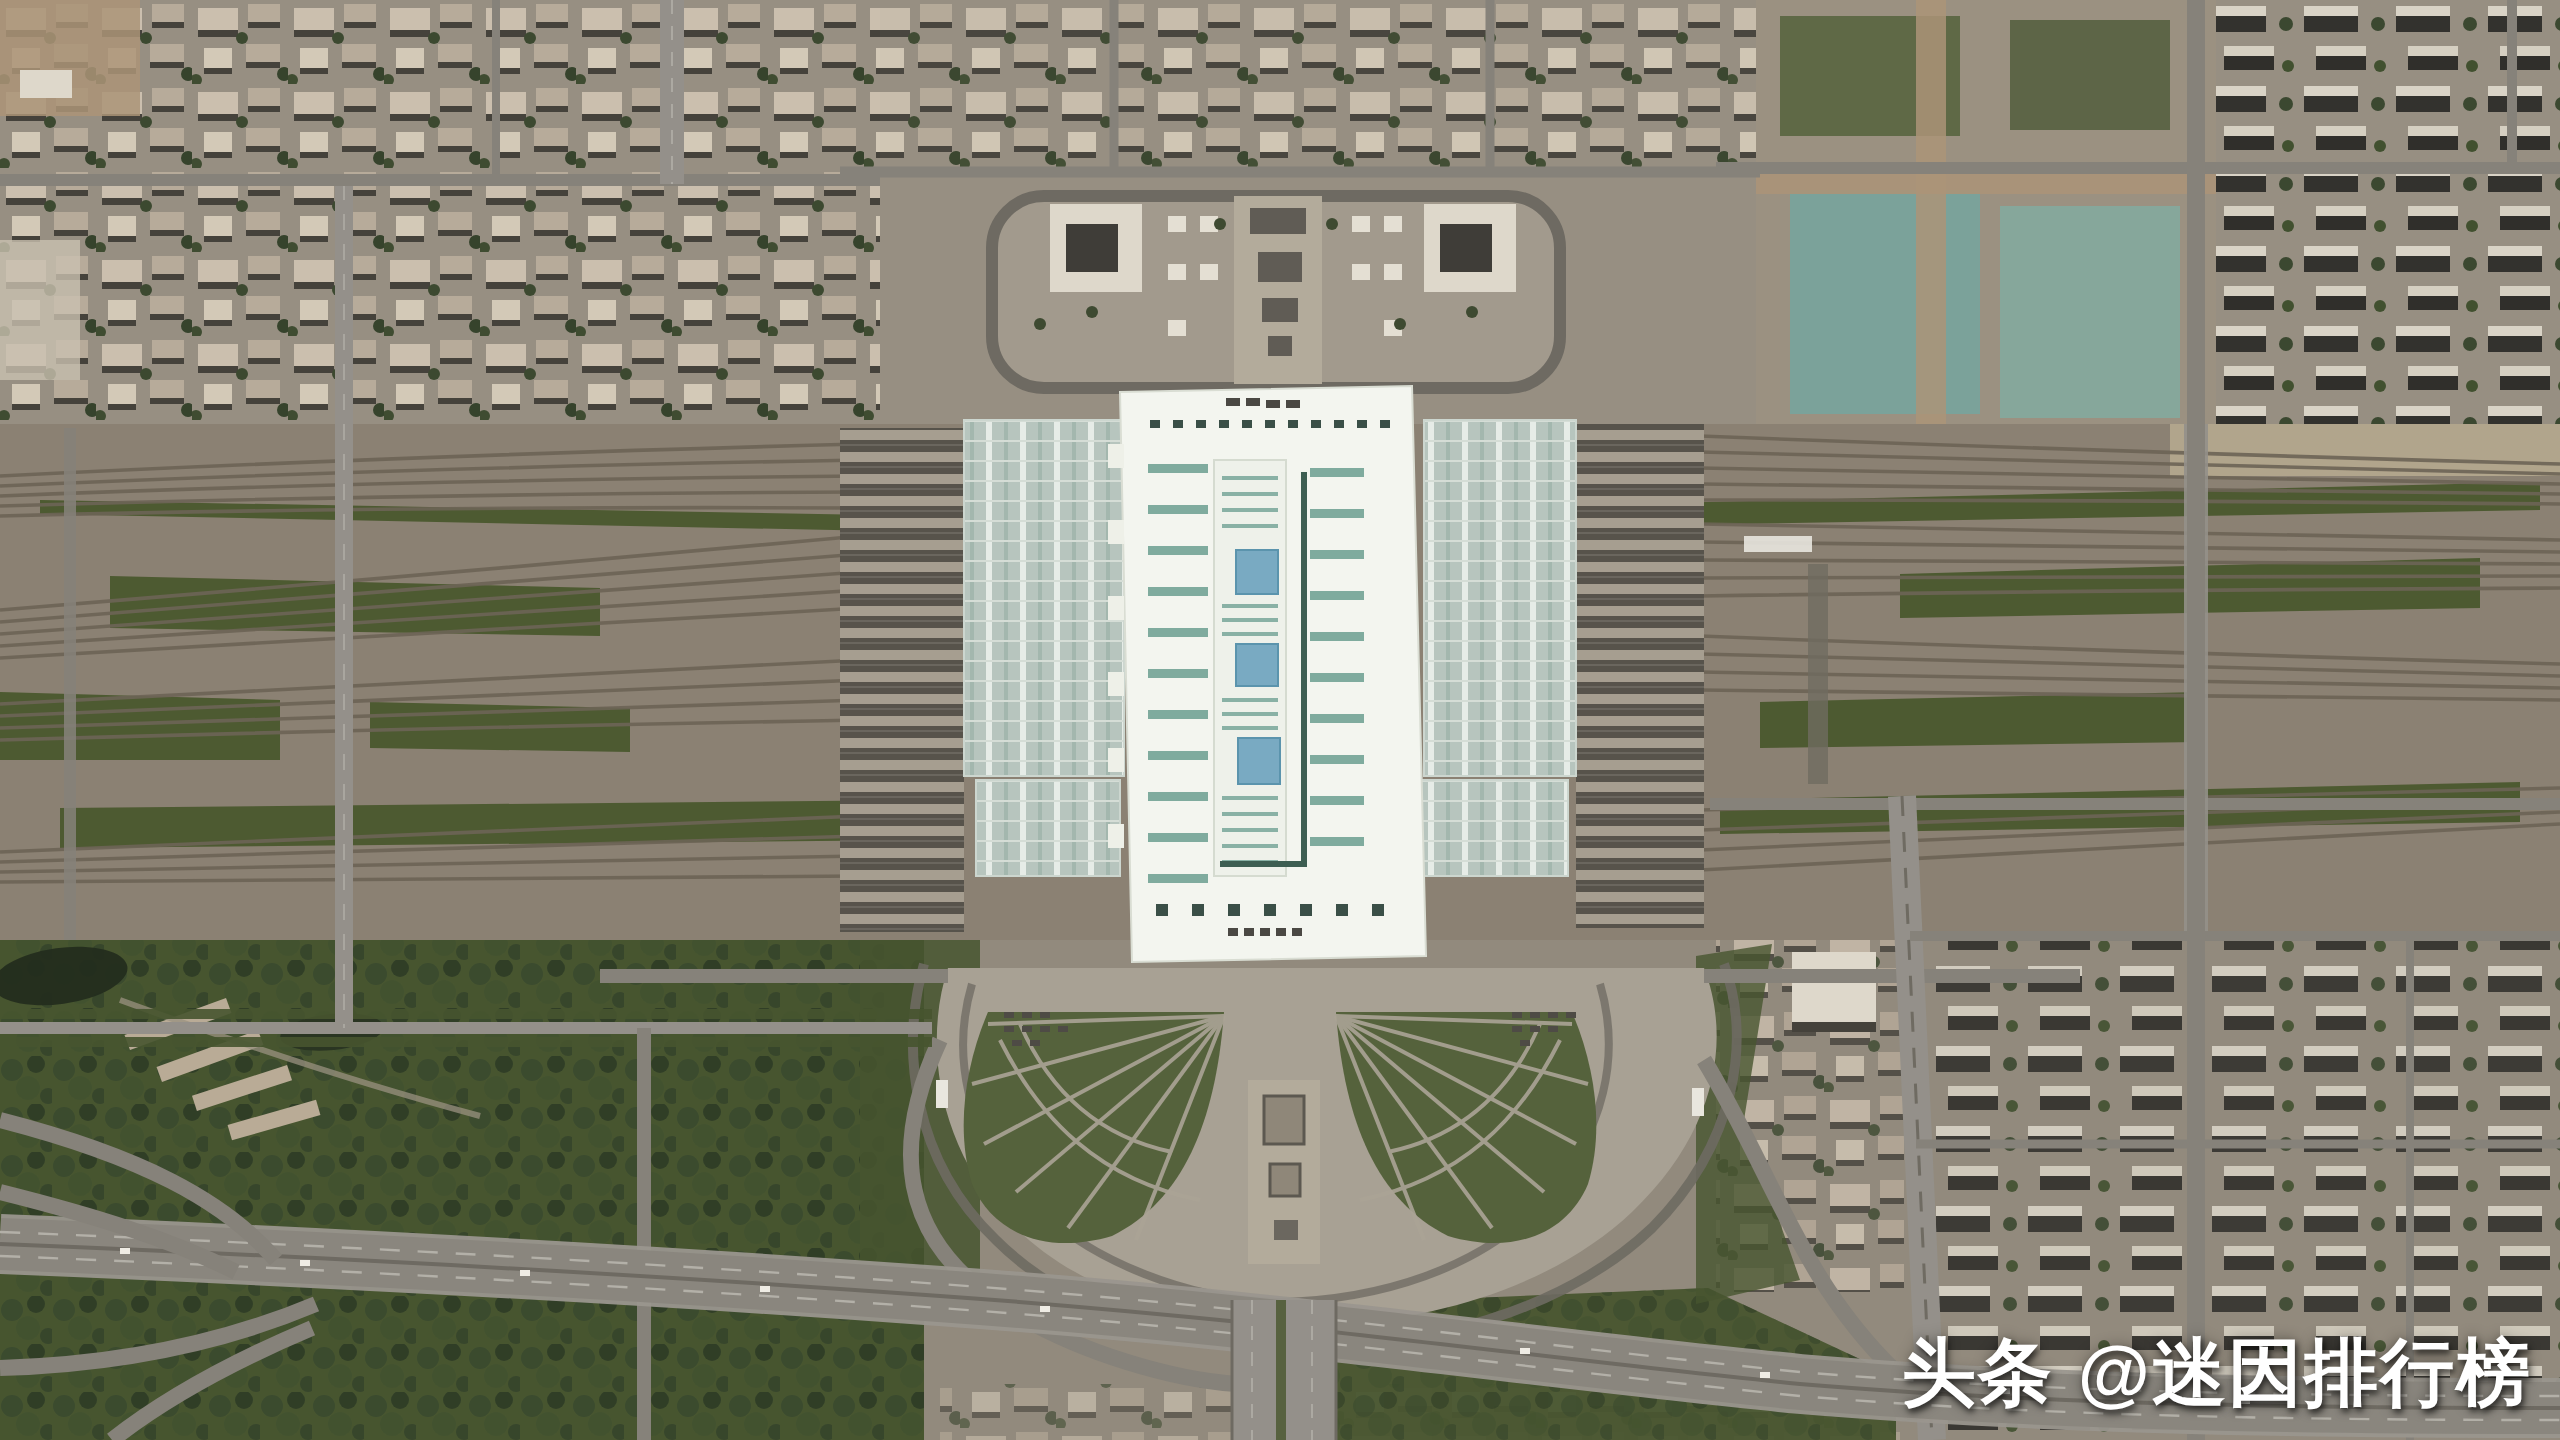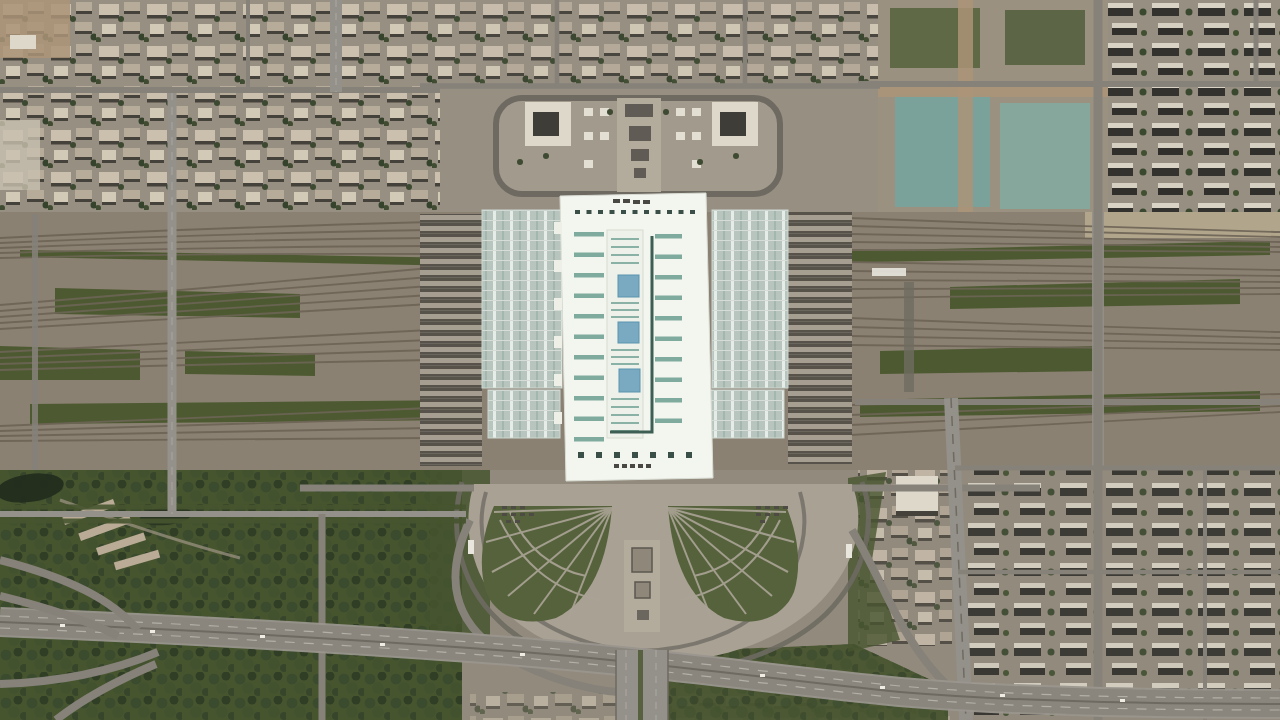--- a/index.html
+++ b/index.html
@@ -419,13 +419,16 @@
   <g>
     <rect x="616" y="650" width="52" height="70" fill="var(--roadLight)"></rect>
     <rect x="638" y="650" width="5" height="70" fill="#57613f"></rect>
     <path d="M626,650 V720" stroke="var(--laneLine)" stroke-width="1" stroke-dasharray="7 6" opacity=".8"></path>
     <path d="M656,650 V720" stroke="var(--laneLine)" stroke-width="1" stroke-dasharray="7 6" opacity=".8"></path>
     <path d="M616,650 V720" stroke="#6e6a62" stroke-width="1.5"></path>
     <path d="M668,650 V720" stroke="#6e6a62" stroke-width="1.5"></path>
   </g>
 </svg>
 
+<div class="watermark">
+  <span class="brand">头条</span><span class="handle">@迷因排行榜</span>
 </div>
+</div>
 
 </body></html>

